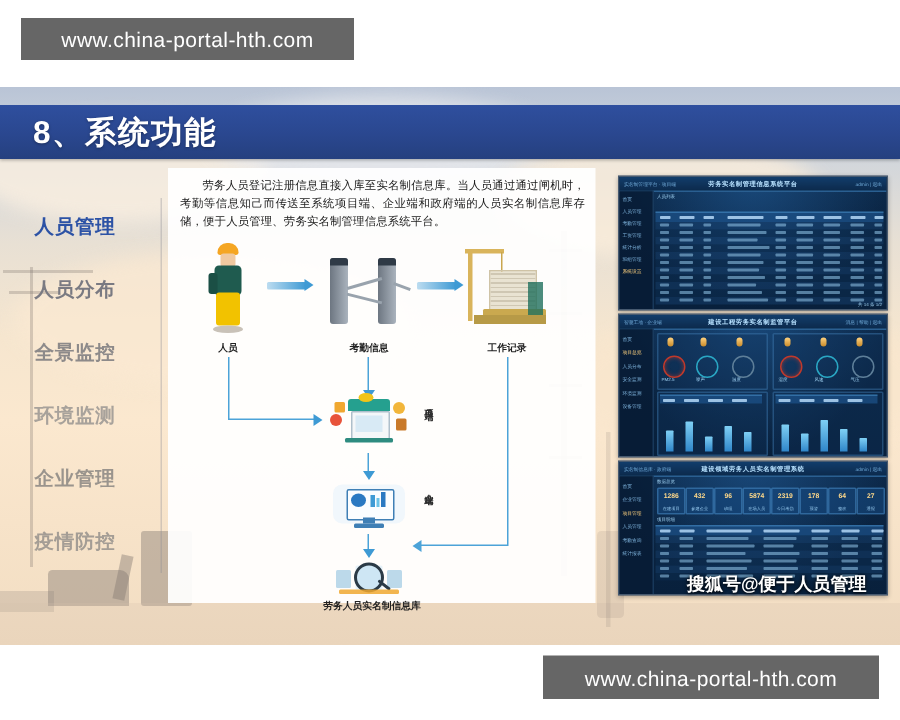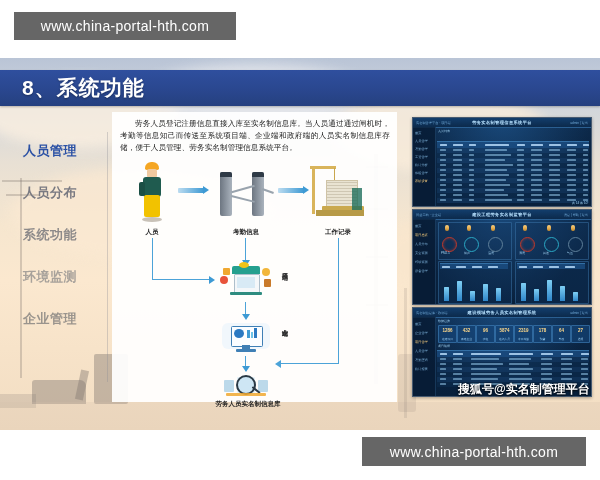--- a/index.html
+++ b/index.html
@@ -347,23 +347,24 @@
 </div>
 
 <div id="title-band">
   <div id="title-text">8、系统功能</div>
 </div>
 
 <div id="sidebar">
   <div class="divider"></div>
   <div class="menu-item active" style="top:30px;">人员管理</div>
   <div class="menu-item dim1" style="top:72px;">人员分布</div>
-  <div class="menu-item dim2" style="top:114px;">系统功能</div>
+  <div class="menu-item dim2" style="top:114px;">全景监控</div>
   <div class="menu-item dim3" style="top:156px;">环境监测</div>
   <div class="menu-item dim4" style="top:198px;">企业管理</div>
+  <div class="menu-item dim5" style="top:240px;">疫情防控</div>
 </div>
 
 <div id="content-card">
   <div id="paragraph">劳务人员登记注册信息直接入库至实名制信息库。当人员通过通过闸机时，考勤等信息知己而传送至系统项目端、企业端和政府端的人员实名制信息库存储，便于人员管理、劳务实名制管理信息系统平台。</div>
 
   <div id="flow">
 
     <div style="position:absolute;left:24px;top:4px;width:32px;height:60px;">
       <div style="position:absolute;left:9px;top:0;width:14px;height:8px;background:#f5a623;border-radius:7px 7px 2px 2px;"></div>
       <div style="position:absolute;left:11px;top:7px;width:10px;height:9px;background:#f0c9a0;border-radius:2px;"></div>
@@ -790,16 +791,16 @@
           <div class="cell" style="left:34px;top:1.3px;width:31px;"></div>
           <div class="cell" style="left:72px;top:1.3px;width:21px;"></div>
           <div class="cell" style="left:104px;top:1.3px;width:11px;"></div>
           <div class="cell" style="left:124px;top:1.3px;width:11px;"></div>
           <div class="cell" style="left:144px;top:1.3px;width:7px;"></div>
         </div>
     </div>
   </div>
 </div>
 
-<div id="sohu-watermark">搜狐号@实名制管理平台</div>
+<div id="sohu-watermark">搜狐号@便于人员管理</div>
 
 <div class="url-banner" id="url-top">www.china-portal-hth.com</div>
 <div class="url-banner" id="url-bottom">www.china-portal-hth.com</div>
 
 </body></html>

